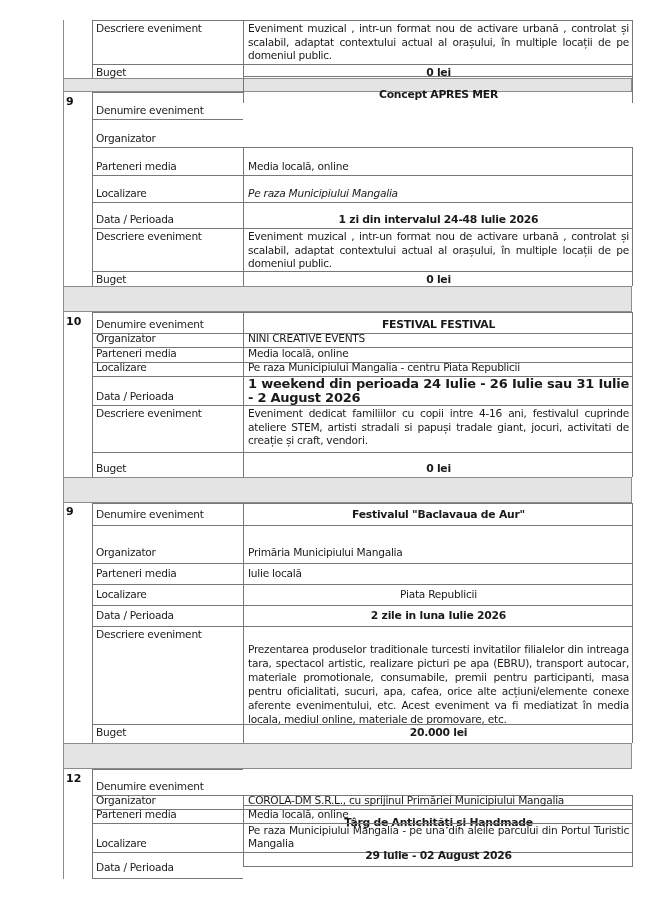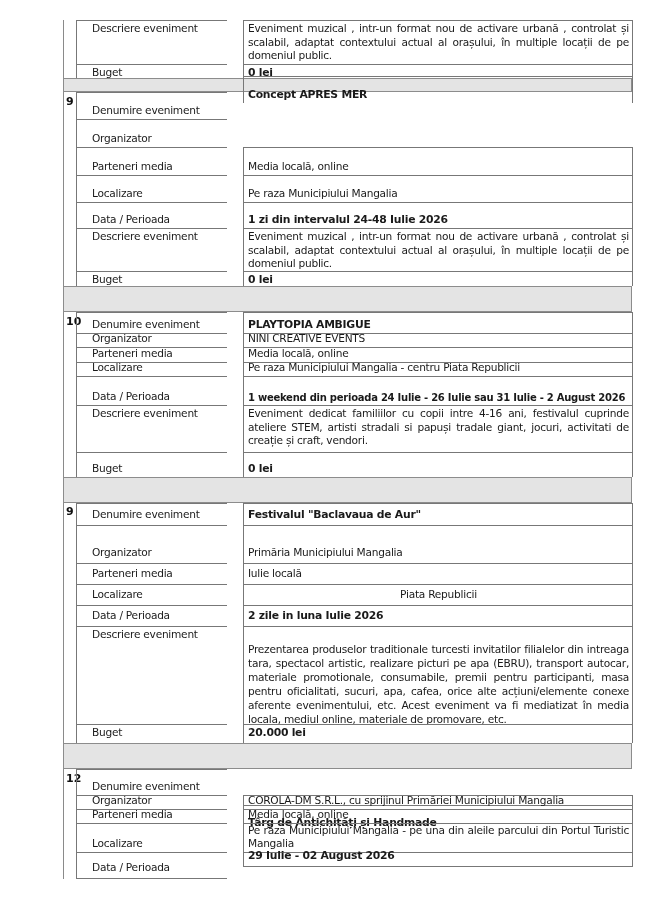--- a/index.html
+++ b/index.html
@@ -42,34 +42,35 @@
       box-sizing: border-box;
       font-size: 10.6px;
       line-height: 13.6px;
       letter-spacing: -0.25px;
       border-left: 1px solid #777;
       border-top: 1px solid #777;
       display: flex;
       flex-direction: column;
     }
     .cell-label {
-      left: 76px;
+      left: 92px;
       width: 151px;
-      padding-left: 15px;
+      padding-left: 3px;
     }
     .cell-value {
       left: 243px;
       width: 390px;
       padding-left: 4px;
       padding-right: 3px;
       border-right: 1px solid #777;
     }
     .cell-value.bold {
       font-weight: bold;
       font-size: 10.8px;
+      align-items: center;
     }
     .justify {
       text-align: justify;
       text-align-last: left;
     }
     .bottom-align { justify-content: flex-end; padding-bottom: 1px; }
     .top-align { justify-content: flex-start; padding-top: 1px; }
     .sep {
       position: absolute;
       left: 63px;
@@ -120,21 +121,21 @@
   <div class="cell-label bottom-align" style="top:147px;height:28px;">
       <span>Parteneri media</span>
     </div>
   <div class="cell-value bottom-align" style="top:147px;height:28px;">
       <span>Media locală, online</span>
     </div>
 
   <div class="cell-label bottom-align" style="top:175px;height:27px;">
       <span>Localizare</span>
     </div>
-  <div class="cell-value bottom-align" style="top:175px;height:27px;">
+  <div class="cell-value bottom-align" style="top:175px;height:27px;font-style:italic;">
       <span>Pe raza Municipiului Mangalia</span>
     </div>
 
   <div class="cell-label bottom-align" style="top:202px;height:26px;">
       <span>Data / Perioada</span>
     </div>
   <div class="cell-value bottom-align bold" style="top:202px;height:26px;">
       <span>1 zi din intervalul  24-48 Iulie 2026</span>
     </div>
 
@@ -154,21 +155,21 @@
 
   <div class="sep" style="top:286px;height:26px;"></div>
 
   <div class="num-col" style="top:312px;height:165px;"></div>
   <div class="num" style="top:315px;">10</div>
 
   <div class="cell-label bottom-align" style="top:312px;height:21px;">
       <span>Denumire eveniment</span>
     </div>
   <div class="cell-value bottom-align bold" style="top:312px;height:21px;">
-      <span>PLAYTOPIA AMBIGUE</span>
+      <span>FESTIVAL FESTIVAL</span>
     </div>
 
   <div class="cell-label bottom-align" style="top:333px;height:14px;">
       <span>Organizator</span>
     </div>
   <div class="cell-value bottom-align" style="top:333px;height:14px;">
       <span>NINI CREATIVE EVENTS</span>
     </div>
 
   <div class="cell-label bottom-align" style="top:347px;height:15px;">
@@ -181,21 +182,21 @@
   <div class="cell-label bottom-align" style="top:362px;height:14px;">
       <span>Localizare</span>
     </div>
   <div class="cell-value bottom-align" style="top:362px;height:14px;">
       <span>Pe raza Municipiului Mangalia - centru Piata Republicii</span>
     </div>
 
   <div class="cell-label bottom-align" style="top:376px;height:29px;">
       <span>Data / Perioada</span>
     </div>
-  <div class="cell-value bottom-align bold justify" style="top:376px;height:29px;font-size:10px;line-height:13.5px;">
+  <div class="cell-value bottom-align bold justify" style="top:376px;height:29px;font-size:13px;line-height:13.5px;">
       <span>1 weekend din perioada 24 Iulie - 26 Iulie sau 31 Iulie - 2 August 2026</span>
     </div>
 
   <div class="cell-label top-align" style="top:405px;height:47px;">
       <span>Descriere eveniment</span>
     </div>
   <div class="cell-value top-align justify" style="top:405px;height:47px;">
       <span>Eveniment  dedicat familiilor cu copii intre 4-16 ani, festivalul cuprinde ateliere STEM, artisti stradali si papuși tradale giant, jocuri, activitati de creație și craft, vendori.</span>
     </div>
 

